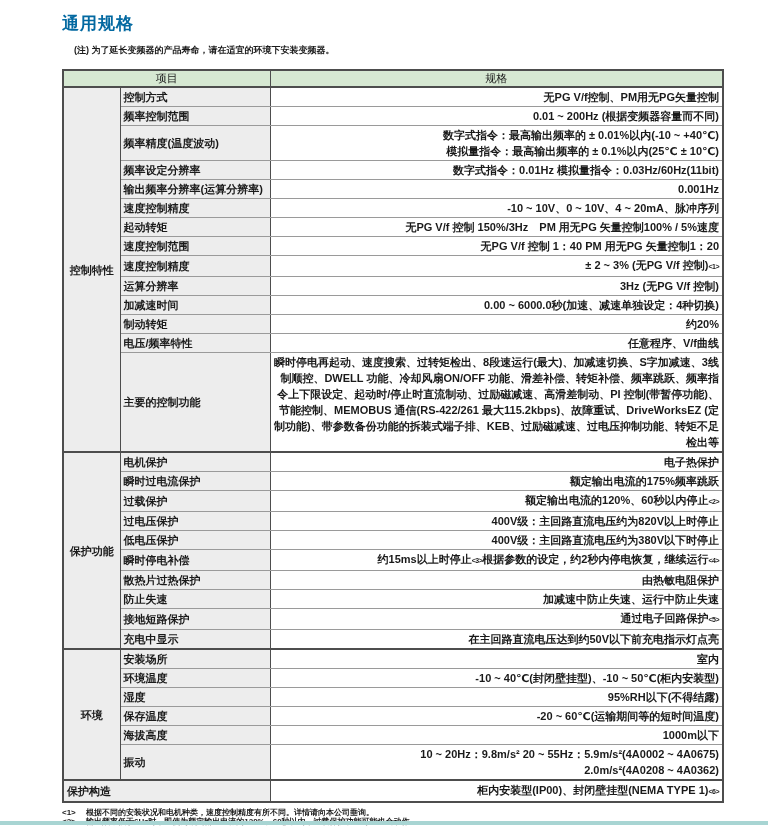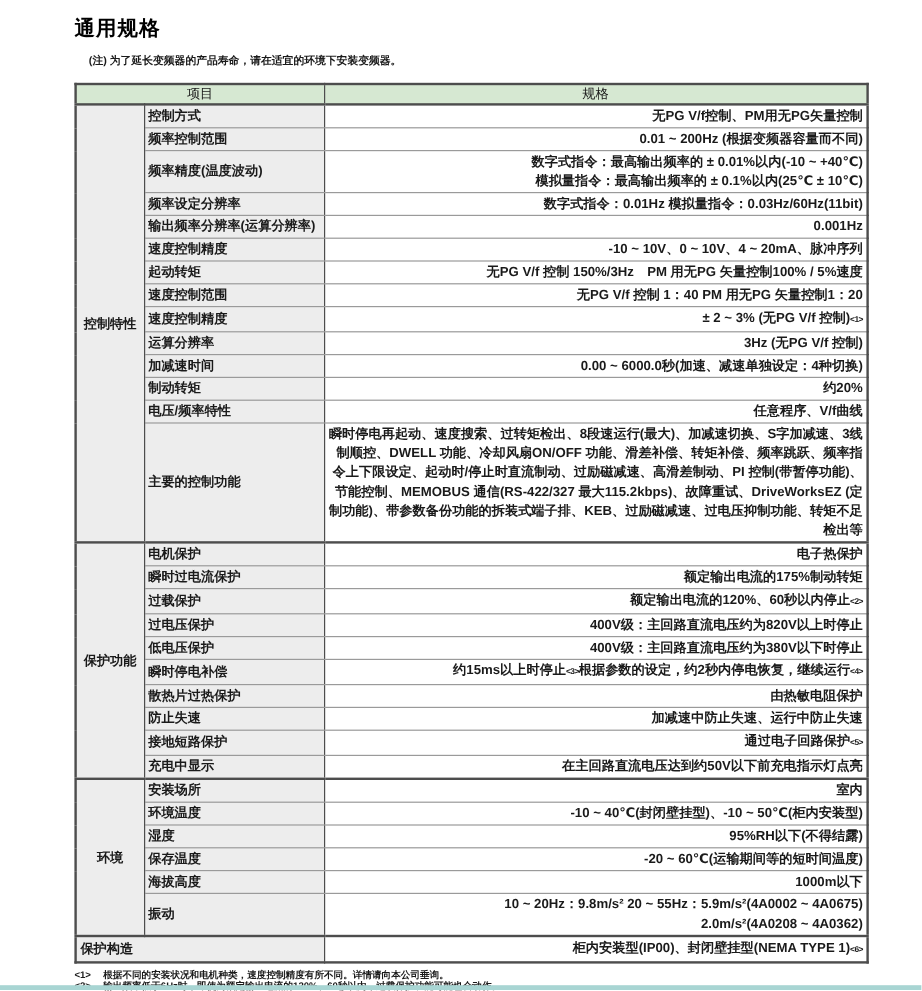--- a/index.html
+++ b/index.html
@@ -11,21 +11,21 @@
     --txt:#1a1a1a;
   }
   *{box-sizing:border-box;}
   html,body{margin:0;padding:0;}
   body{
     width:768px;height:826px;position:relative;background:#ffffff;
     font-family:"Liberation Sans","DejaVu Sans",sans-serif;color:var(--txt);
     overflow:hidden;
   }
   .page{position:absolute;top:12px;left:62px;width:660px;}
-  .doc-title{font-size:17px;font-weight:bold;color:#000000;letter-spacing:1px;margin:0 0 9px 0;}
+  .doc-title{font-size:17px;font-weight:bold;color:#0369a1;letter-spacing:1px;margin:0 0 9px 0;}
   .doc-note{font-size:9px;font-weight:bold;margin:0 0 12px 0;padding-left:12px;}
   table.spec-table{
     border-collapse:collapse;table-layout:fixed;width:660px;
     border:2px solid var(--bd);
   }
   table.spec-table th{
     background:var(--green);font-size:11px;font-weight:normal;height:16px;
     border:1px solid var(--bd);border-bottom:2px solid var(--bd);
     padding:0;text-align:center;
   }
@@ -113,30 +113,30 @@
         <tr>
           <td class="item">制动转矩</td>
           <td class="spec">约20%</td>
         </tr>
         <tr>
           <td class="item">电压/频率特性</td>
           <td class="spec">任意程序、V/f曲线</td>
         </tr>
         <tr>
           <td class="item">主要的控制功能</td>
-          <td class="spec">瞬时停电再起动、速度搜索、过转矩检出、8段速运行(最大)、加减速切换、S字加减速、3线制顺控、DWELL 功能、冷却风扇ON/OFF 功能、滑差补偿、转矩补偿、频率跳跃、频率指令上下限设定、起动时/停止时直流制动、过励磁减速、高滑差制动、PI 控制(带暂停功能)、节能控制、MEMOBUS 通信(RS-422/327 最大115.2kbps)、故障重试、DriveWorksEZ (定制功能)、带参数备份功能的拆装式端子排、KEB、过励磁减速、过电压抑制功能、转矩不足检出等</td>
+          <td class="spec">瞬时停电再起动、速度搜索、过转矩检出、8段速运行(最大)、加减速切换、S字加减速、3线制顺控、DWELL 功能、冷却风扇ON/OFF 功能、滑差补偿、转矩补偿、频率跳跃、频率指令上下限设定、起动时/停止时直流制动、过励磁减速、高滑差制动、PI 控制(带暂停功能)、节能控制、MEMOBUS 通信(RS-422/261 最大115.2kbps)、故障重试、DriveWorksEZ (定制功能)、带参数备份功能的拆装式端子排、KEB、过励磁减速、过电压抑制功能、转矩不足检出等</td>
         </tr>
         <tr class="gstart">
           <td rowspan="10" class="group">保护功能</td>
           <td class="item">电机保护</td>
           <td class="spec">电子热保护</td>
         </tr>
         <tr>
           <td class="item">瞬时过电流保护</td>
-          <td class="spec">额定输出电流的175%制动转矩</td>
+          <td class="spec">额定输出电流的175%频率跳跃</td>
         </tr>
         <tr>
           <td class="item">过载保护</td>
           <td class="spec">额定输出电流的120%、60秒以内停止<span class="supref">&lt;2&gt;</span></td>
         </tr>
         <tr>
           <td class="item">过电压保护</td>
           <td class="spec">400V级：主回路直流电压约为820V以上时停止</td>
         </tr>
         <tr>

